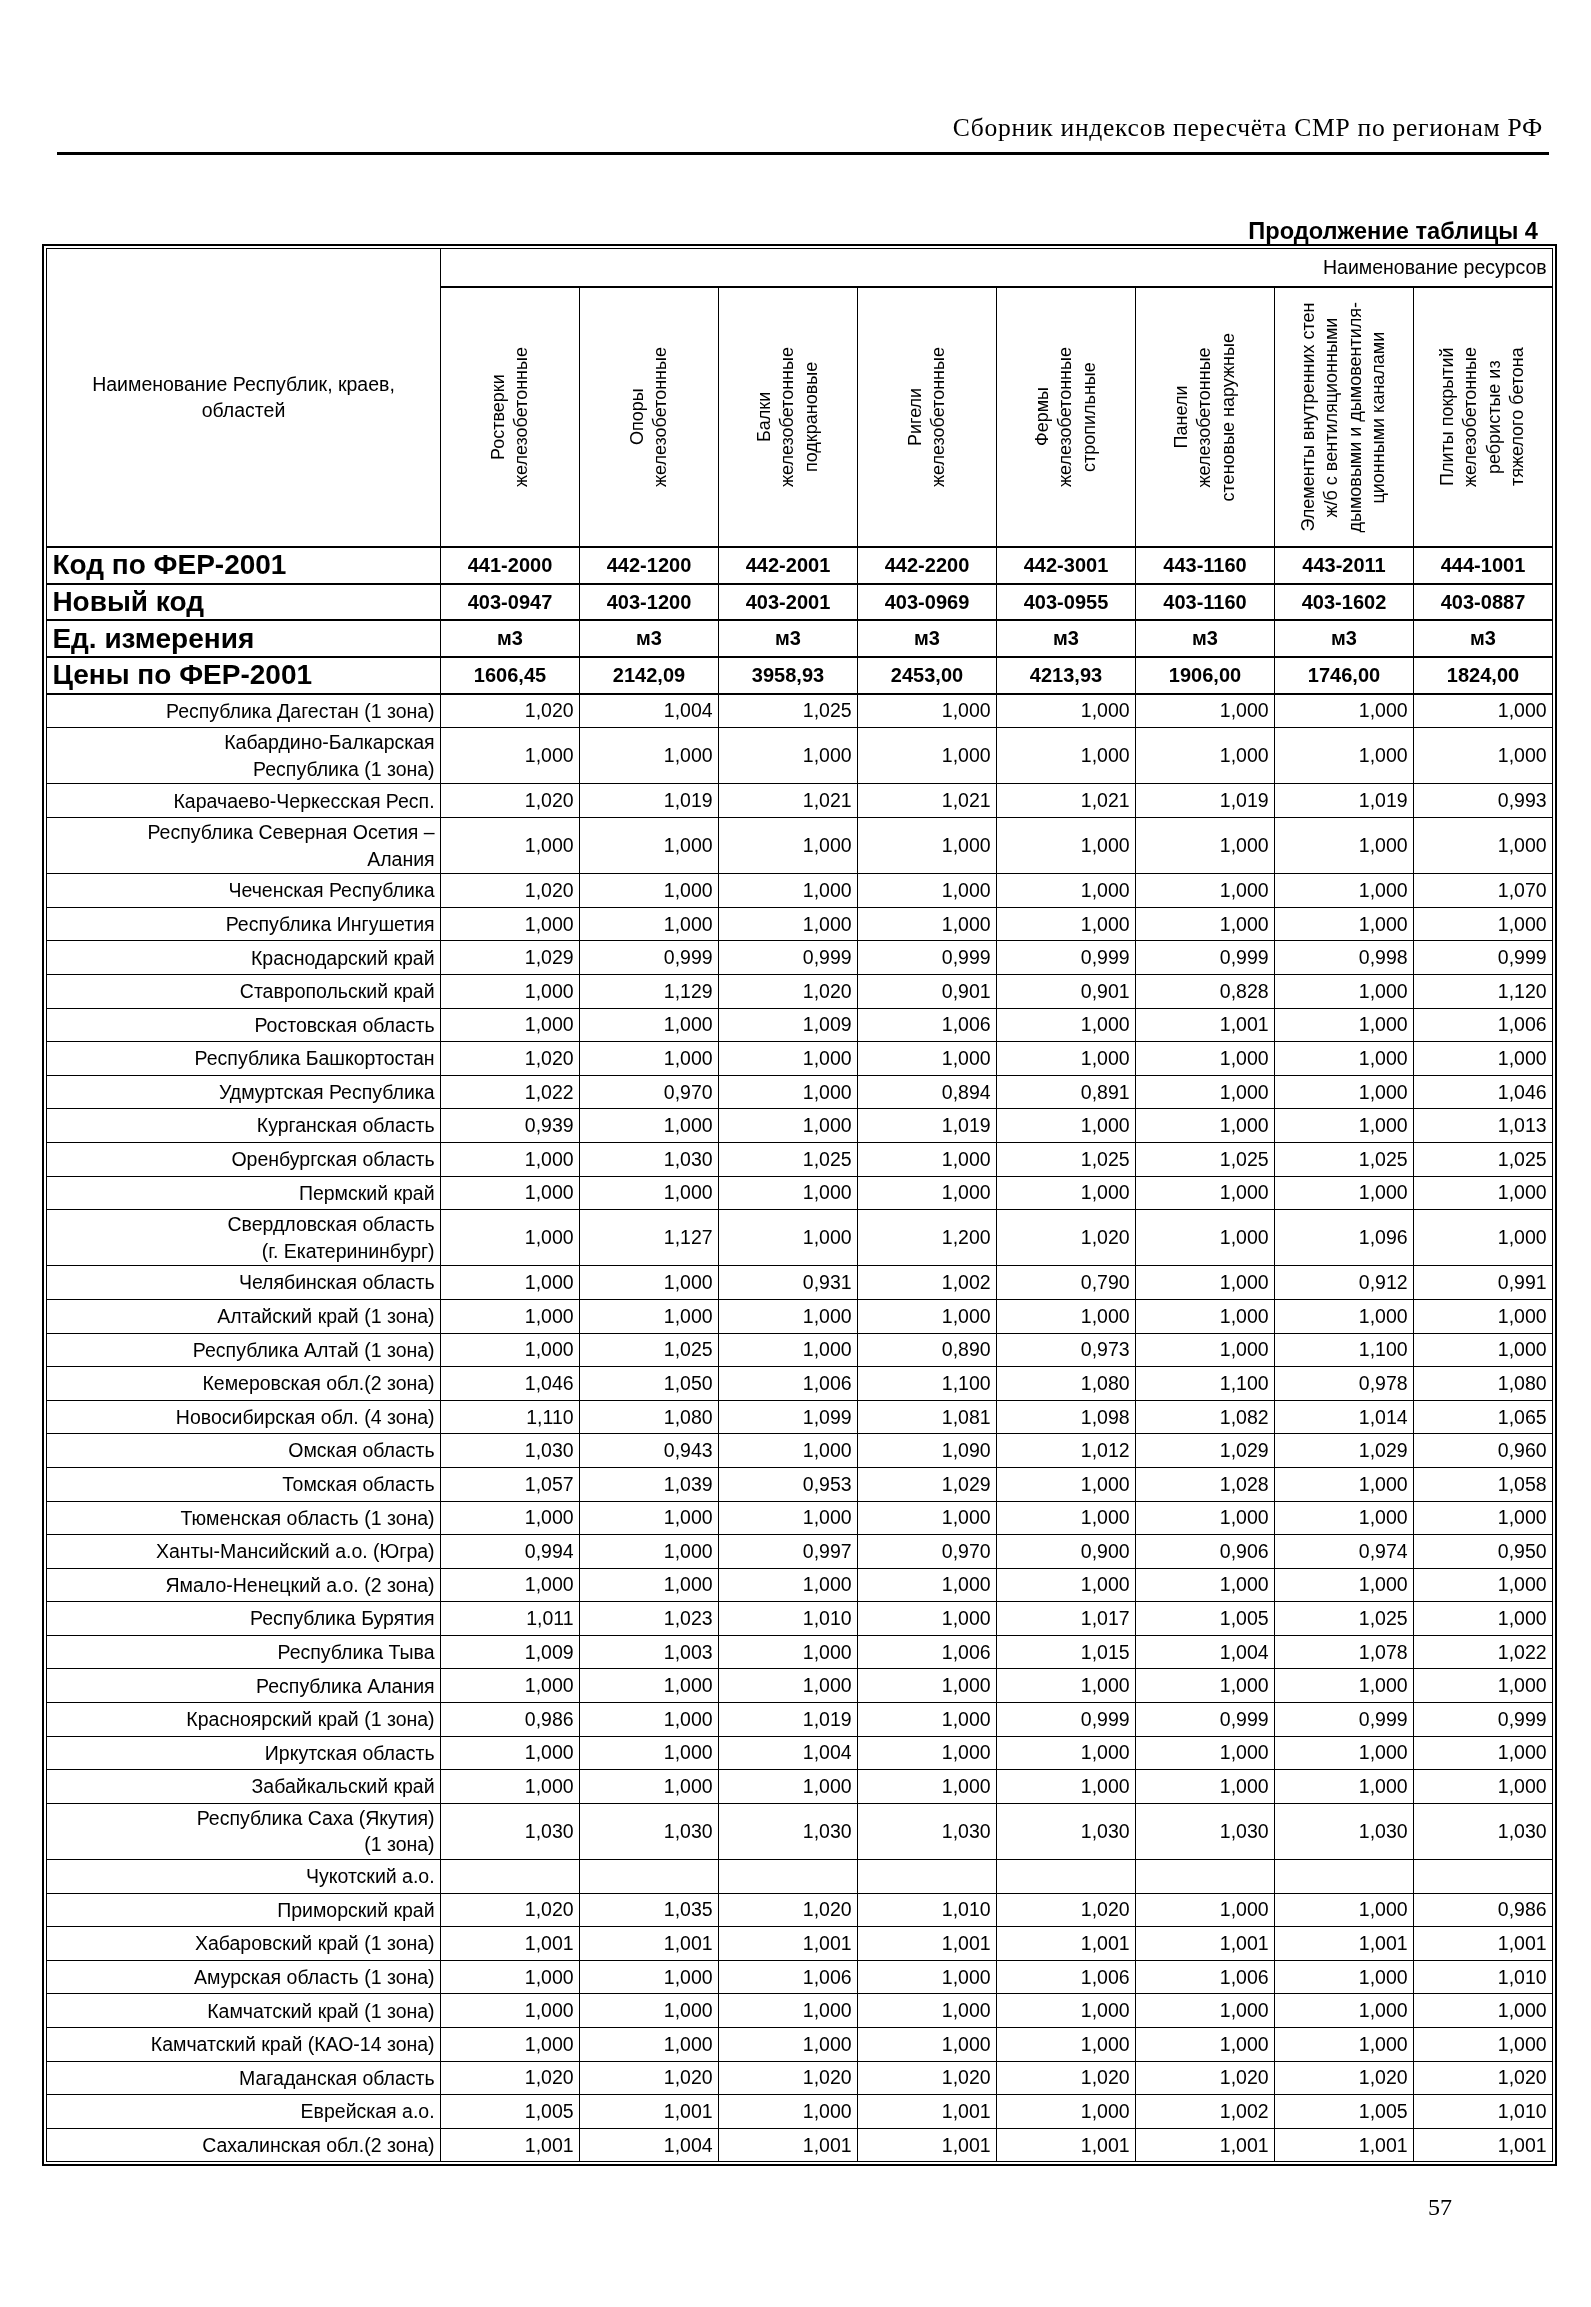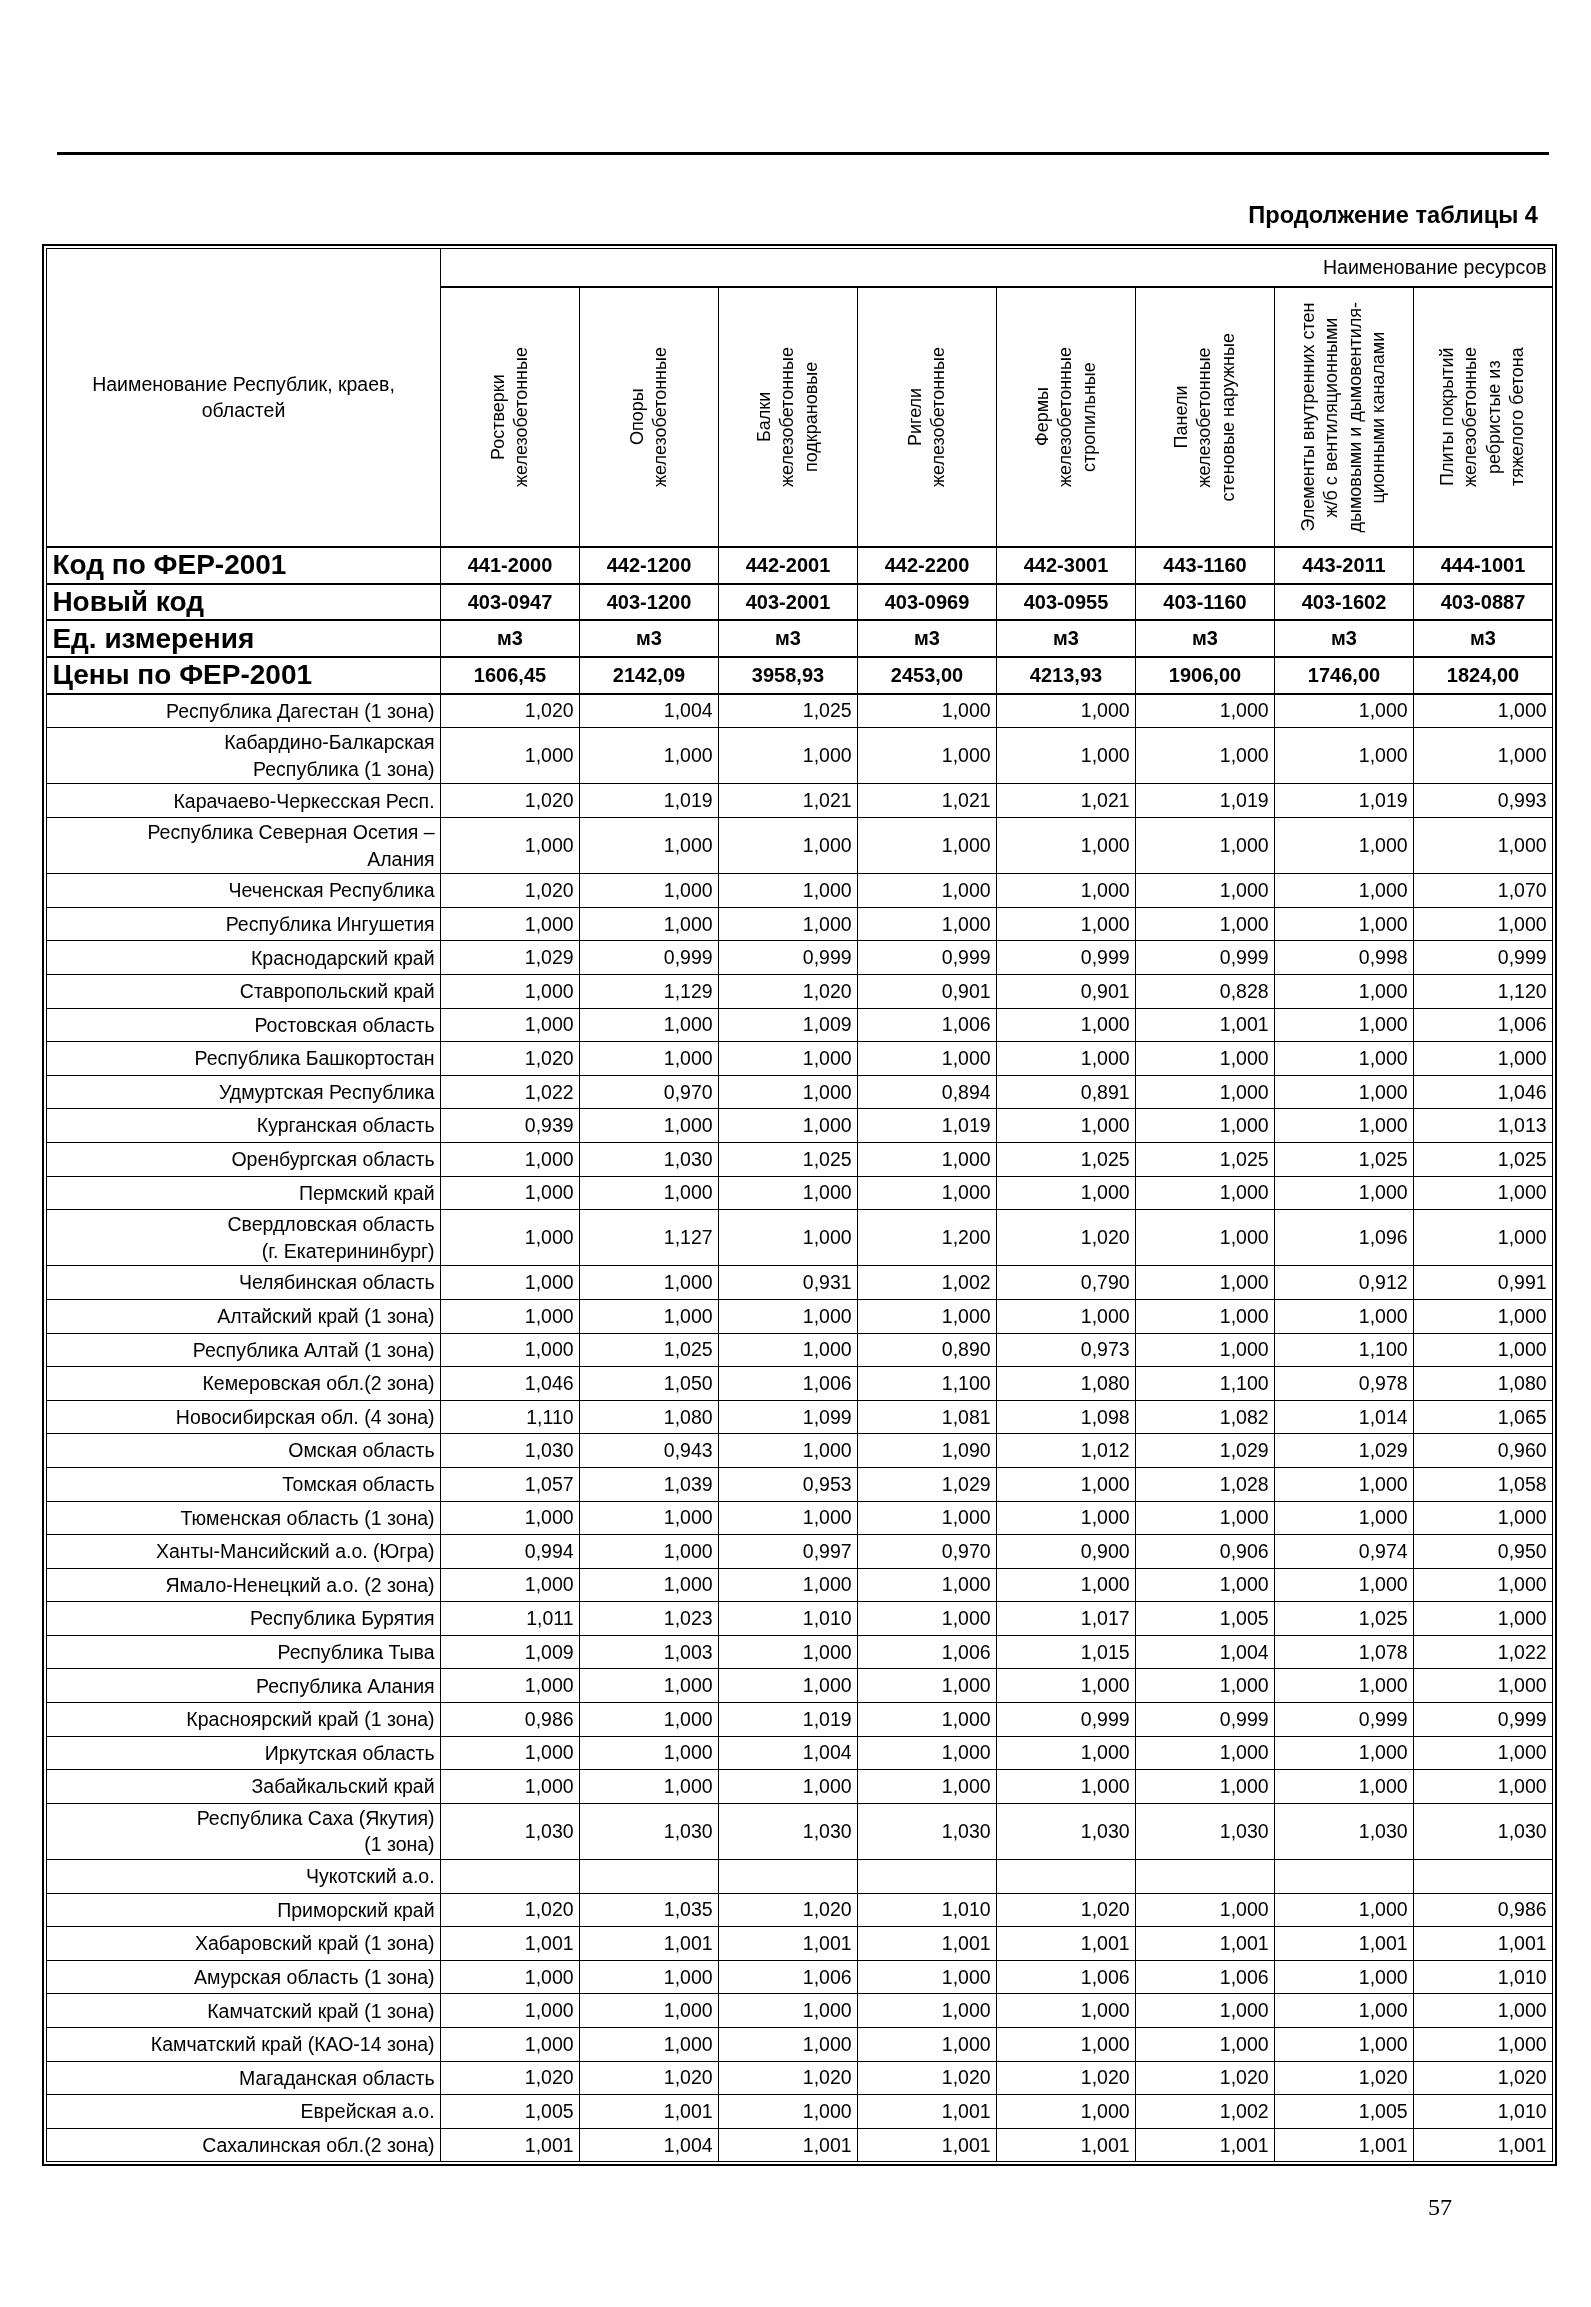--- a/index.html
+++ b/index.html
@@ -24,21 +24,21 @@
   .header-rule {
     position: absolute;
     top: 152px;
     left: 57px;
     width: 1492px;
     height: 3.4px;
     background: #000;
   }
   .table-caption {
     position: absolute;
-    top: 202px;
+    top: 218px;
     right: 53px;
     font-size: 23.6px;
     font-weight: bold;
     white-space: nowrap;
   }
   .table-outer {
     position: absolute;
     top: 244px;
     left: 42px;
     border: 2px solid #000;
@@ -118,20 +118,21 @@
     left: 1428px;
     font-family: "Liberation Serif", serif;
     font-size: 24px;
   }
 </style>
 </head>
 <body>
 
 <div class="page">
 
+  <div class="doc-title">Сборник индексов пересчёта СМР  по регионам РФ</div>
   <div class="header-rule"></div>
   <div class="table-caption">Продолжение таблицы 4</div>
 
   <div class="table-outer">
     <table class="idx">
       <colgroup>
         <col style="width:394px">
         <col span="8" style="width:139px">
       </colgroup>
       <thead>

